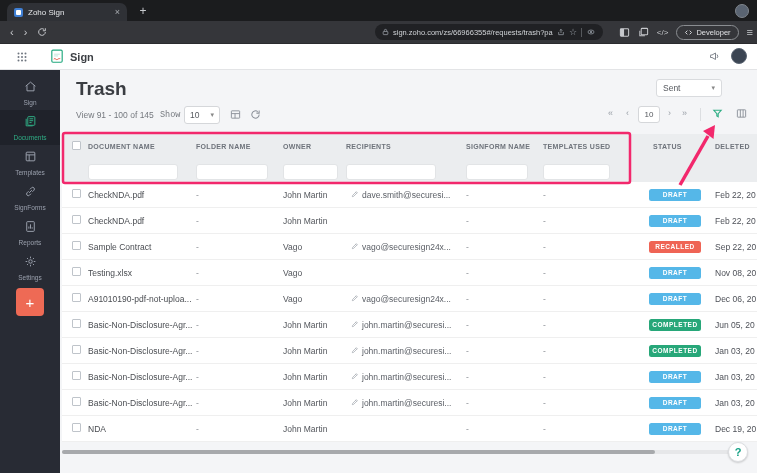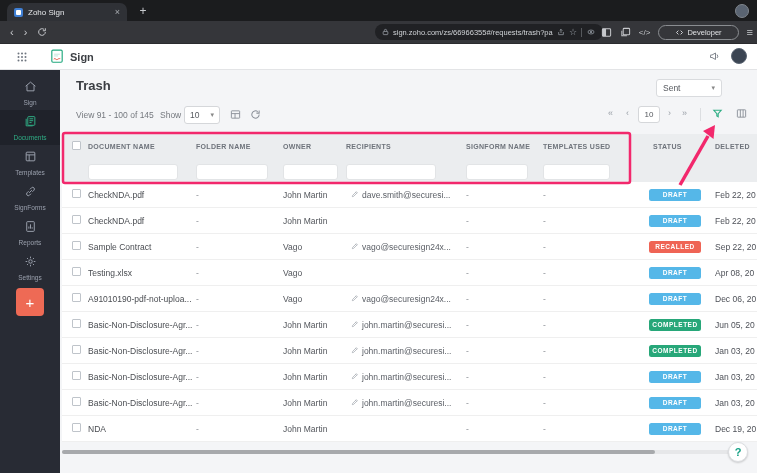--- a/index.html
+++ b/index.html
@@ -19,21 +19,21 @@
   .chrome-avatar { position:absolute; right:8px; top:4px; width:14px; height:14px; border-radius:50%;
                    background:#5a6472; border:1px solid #80868d; }
   .toolbar { position:absolute; left:0; top:21px; width:757px; height:23px; background:#35363a; border-bottom:1px solid #2a2b2e; }
   .navbtns { position:absolute; left:10px; top:3px; display:flex; gap:10px; align-items:center; color:#c6c8cc; font-size:11px; height:16px; }
   .urlbar { position:absolute; left:375px; top:3px; width:228px; height:16px; background:#202124; border-radius:8px;
             display:flex; align-items:center; padding:0 7px; gap:4px; font-size:7.5px; color:#cfd2d6; }
   .url-text { flex:1; white-space:nowrap; overflow:hidden; }
   .url-div { width:1px; height:9px; background:#55585c; }
   .tb-icons { position:absolute; right:4px; top:3px; display:flex; align-items:center; gap:8px; height:16px; color:#c6c8cc; }
   .dev-pill { height:15px; border:1px solid #8a8d91; border-radius:8px; display:flex; align-items:center;
-              gap:3px; padding:0 16px; font-size:7.5px; color:#e0e2e5; }
+              gap:3px; padding:0 7px; font-size:7.5px; color:#e0e2e5; }
   .menu-glyph { font-size:11px; color:#c6c8cc; }
   .icon-svg { display:block; }
 
   
   .appheader { position:absolute; left:0; top:44px; width:757px; height:26px; background:#fff; border-bottom:1px solid #e3e4e6; }
   .apps-grid { position:absolute; left:16px; top:7px; color:#6f7680; }
   .brand { position:absolute; left:50px; top:5px; display:flex; align-items:center; gap:6px; }
   .brand-name { font-size:11px; color:#3c3f44; font-weight:600; }
   .hdr-search { position:absolute; left:543px; top:6px; width:145px; height:14px; display:flex; align-items:center; color:#9aa0a8; font-size:8.5px; }
   .hdr-search .ph { flex:1; }
@@ -44,28 +44,28 @@
   .sidebar { position:absolute; left:0; top:70px; width:60px; height:403px; background:#282b34; }
   .sb-items { padding-top:5px; }
   .sb-item { height:35px; display:flex; flex-direction:column; align-items:center; justify-content:center; gap:2px; color:#9aa0ad; cursor:pointer; }
   .sb-item.active { background:#1f222a; color:#2fae85; }
   .sb-label { font-size:6.5px; }
   .add-btn { position:absolute; left:16px; top:218px; width:28px; height:28px; background:#ee6a55; border-radius:4px;
              color:#fff; font-size:15px; display:flex; align-items:center; justify-content:center; }
 
   
   .main { position:absolute; left:60px; top:70px; width:697px; height:403px; }
-  .page-title { position:absolute; left:16px; top:8px; font-size:13px; color:#3a3d42; font-weight:600; }
+  .page-title { position:absolute; left:16px; top:8px; font-size:19px; color:#3a3d42; font-weight:600; }
   .sent-select { position:absolute; left:596px; top:9px; width:66px; height:18px; background:#fff; border:1px solid #d9dbde;
                  border-radius:3px; display:flex; align-items:center; padding:0 6px; font-size:8.5px; color:#55585e; }
   .sent-select .caret { margin-left:auto; font-size:7px; color:#888; }
 
   .ctrl-row { position:absolute; left:0; top:36px; width:697px; height:20px; }
   .view-text { position:absolute; left:16px; top:4px; font-size:8.5px; color:#75797f; }
-  .show-label { position:absolute; left:100px; top:4px; font-size:8.5px; color:#75797f; }
+  .show-label { position:absolute; left:100px; top:4px; font-size:8.5px; color:#75797f;font-family:Liberation Mono, monospace; }
   .show-select { position:absolute; left:124px; top:0; width:36px; height:18px; background:#fff; border:1px solid #d5d7da;
                  border-radius:3px; display:flex; align-items:center; padding:0 5px; font-size:8.5px; color:#55585e; }
   .show-select .caret { margin-left:auto; font-size:7px; color:#888; }
   .ctrl-icon { position:absolute; top:3px; color:#8a8f98; }
   .pag { position:absolute; top:2px; font-size:9px; color:#9aa0a8; }
   .pag-box { position:absolute; left:578px; top:0; width:22px; height:17px; background:#fff; border:1px solid #d5d7da;
              border-radius:3px; font-size:8px; color:#55585e; display:flex; align-items:center; justify-content:center; }
   .ctrl-div { position:absolute; left:640px; top:2px; width:1px; height:13px; background:#dcdee1; }
 
   
@@ -382,21 +382,21 @@
           </div>
           <div class="trow">
             <div class="td c-check"><span class="cb"></span></div>
             <div class="td c-doc">Testing.xlsx</div>
             <div class="td c-folder">-</div>
             <div class="td c-owner">Vago</div>
             <div class="td c-rec"></div>
             <div class="td c-sf">-</div>
             <div class="td c-tmp">-</div>
             <div class="td c-status"><span class="badge" style="background:#55b7e8">DRAFT</span></div>
-            <div class="td c-del">Apr 08, 20</div>
+            <div class="td c-del">Nov 08, 20</div>
           </div>
           <div class="trow">
             <div class="td c-check"><span class="cb"></span></div>
             <div class="td c-doc">A91010190-pdf-not-uploa...</div>
             <div class="td c-folder">-</div>
             <div class="td c-owner">Vago</div>
             <div class="td c-rec">
               <span><svg width="8" height="8" viewBox="0 0 24 24" fill="none" stroke="#9aa0a8" stroke-width="2">
                   <path d="M4 20l1-4L16 5l3 3L8 19z"></path>
                   <path d="M14 7l3 3"></path>

